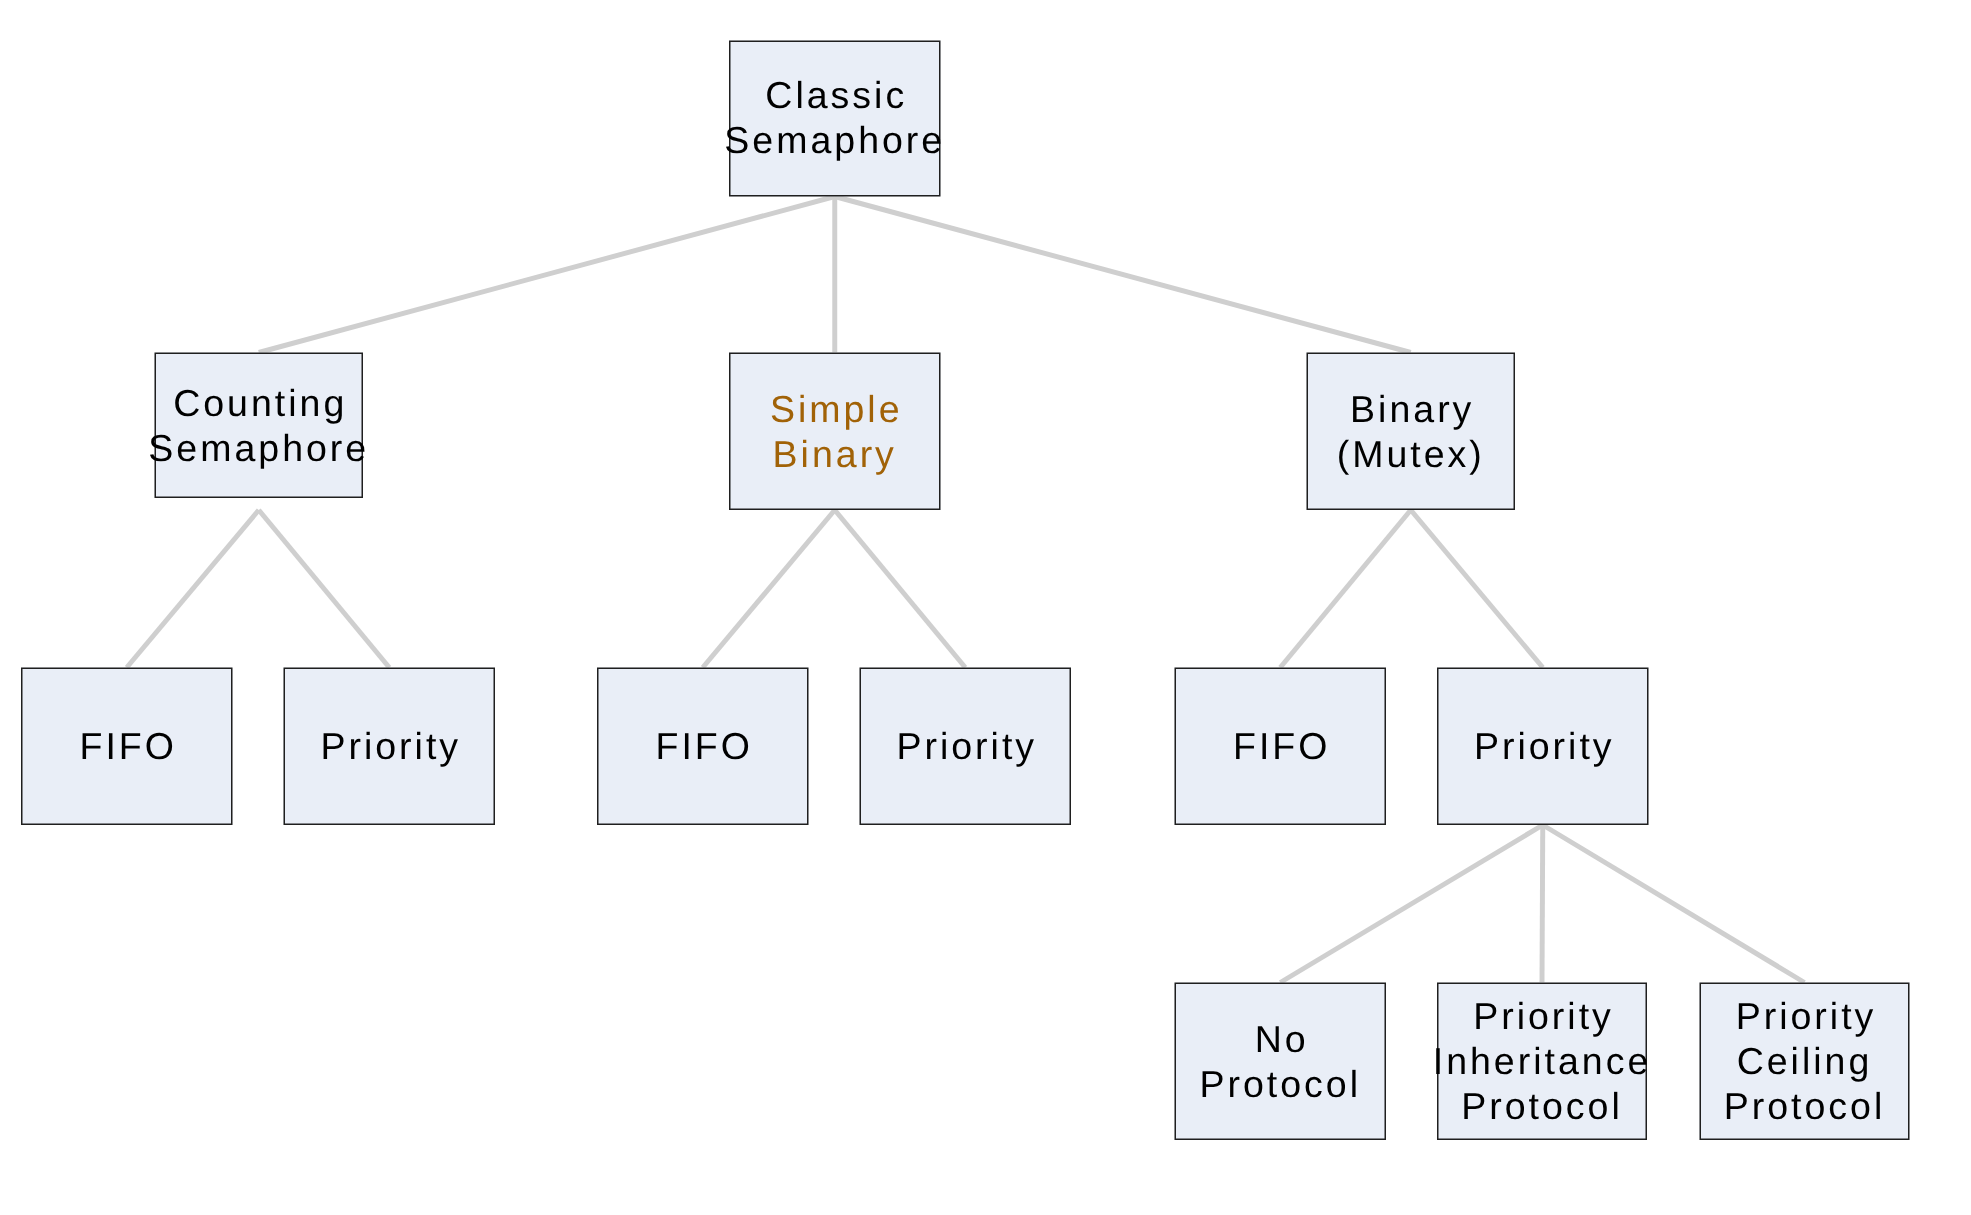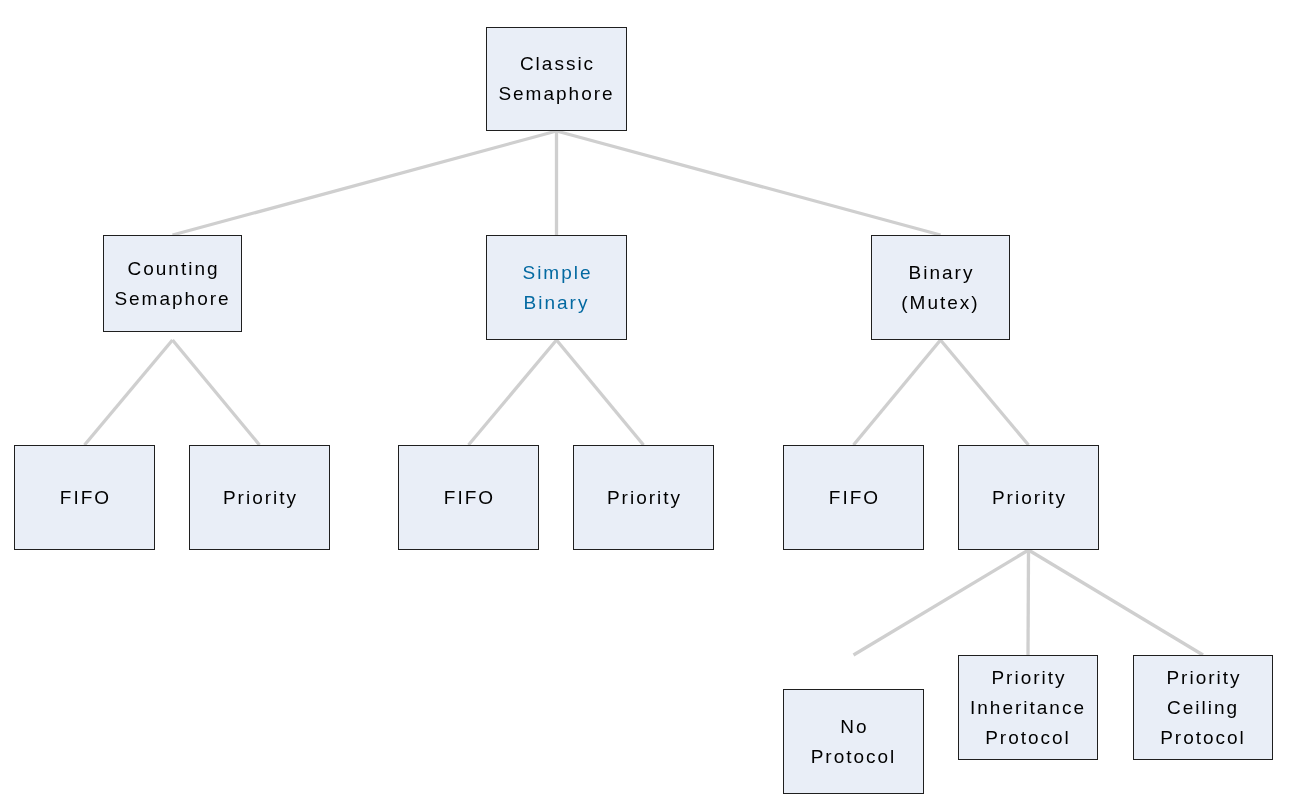--- a/index.html
+++ b/index.html
@@ -27,21 +27,21 @@
     box-sizing: border-box;
     background: #e9eef7;
     border: 1.5px solid #1f1f1f;
     display: flex;
     align-items: center;
     justify-content: center;
     text-align: center;
   }
   .node-label {
     white-space: pre-line;
-    font-size: 19px;
+    font-size: 25px;
     line-height: 30px;
     letter-spacing: 2px;
     color: #000000;
     text-indent: 2px; 
   }
 </style>
 </head>
 <body>
 
 <div class="canvas">
@@ -62,21 +62,21 @@
   <div id="node-layer">
       <div class="node" style="left: 486px; top: 27px; width: 141px; height: 104px; background: rgb(233, 238, 247); border-color: rgb(31, 31, 31);">
         <span class="node-label" style="color: rgb(0, 0, 0);">Classic
 Semaphore</span>
       </div>
       <div class="node" style="left: 103px; top: 235px; width: 139px; height: 97px; background: rgb(233, 238, 247); border-color: rgb(31, 31, 31);">
         <span class="node-label" style="color: rgb(0, 0, 0);">Counting
 Semaphore</span>
       </div>
       <div class="node" style="left: 486px; top: 235px; width: 141px; height: 105px; background: rgb(233, 238, 247); border-color: rgb(31, 31, 31);">
-        <span class="node-label" style="color: #0369a1;">Simple
+        <span class="node-label" style="color: #a16207;">Simple
 Binary</span>
       </div>
       <div class="node" style="left: 871px; top: 235px; width: 139px; height: 105px; background: rgb(233, 238, 247); border-color: rgb(31, 31, 31);">
         <span class="node-label" style="color: rgb(0, 0, 0);">Binary
 (Mutex)</span>
       </div>
       <div class="node" style="left: 14px; top: 445px; width: 141px; height: 105px; background: rgb(233, 238, 247); border-color: rgb(31, 31, 31);">
         <span class="node-label" style="color: rgb(0, 0, 0);">FIFO</span>
       </div>
       <div class="node" style="left: 189px; top: 445px; width: 141px; height: 105px; background: rgb(233, 238, 247); border-color: rgb(31, 31, 31);">
@@ -87,21 +87,21 @@
       </div>
       <div class="node" style="left: 573px; top: 445px; width: 141px; height: 105px; background: rgb(233, 238, 247); border-color: rgb(31, 31, 31);">
         <span class="node-label" style="color: rgb(0, 0, 0);">Priority</span>
       </div>
       <div class="node" style="left: 783px; top: 445px; width: 141px; height: 105px; background: rgb(233, 238, 247); border-color: rgb(31, 31, 31);">
         <span class="node-label" style="color: rgb(0, 0, 0);">FIFO</span>
       </div>
       <div class="node" style="left: 958px; top: 445px; width: 141px; height: 105px; background: rgb(233, 238, 247); border-color: rgb(31, 31, 31);">
         <span class="node-label" style="color: rgb(0, 0, 0);">Priority</span>
       </div>
-      <div class="node" style="left: 783px; top: 655px; width: 141px; height: 105px; background: rgb(233, 238, 247); border-color: rgb(31, 31, 31); margin-top: 34px;">
+      <div class="node" style="left: 783px; top: 655px; width: 141px; height: 105px; background: rgb(233, 238, 247); border-color: rgb(31, 31, 31);">
         <span class="node-label" style="color: rgb(0, 0, 0);">No
 Protocol</span>
       </div>
       <div class="node" style="left: 958px; top: 655px; width: 140px; height: 105px; background: rgb(233, 238, 247); border-color: rgb(31, 31, 31);">
         <span class="node-label" style="color: rgb(0, 0, 0);">Priority
 Inheritance
 Protocol</span>
       </div>
       <div class="node" style="left: 1133px; top: 655px; width: 140px; height: 105px; background: rgb(233, 238, 247); border-color: rgb(31, 31, 31);">
         <span class="node-label" style="color: rgb(0, 0, 0);">Priority

